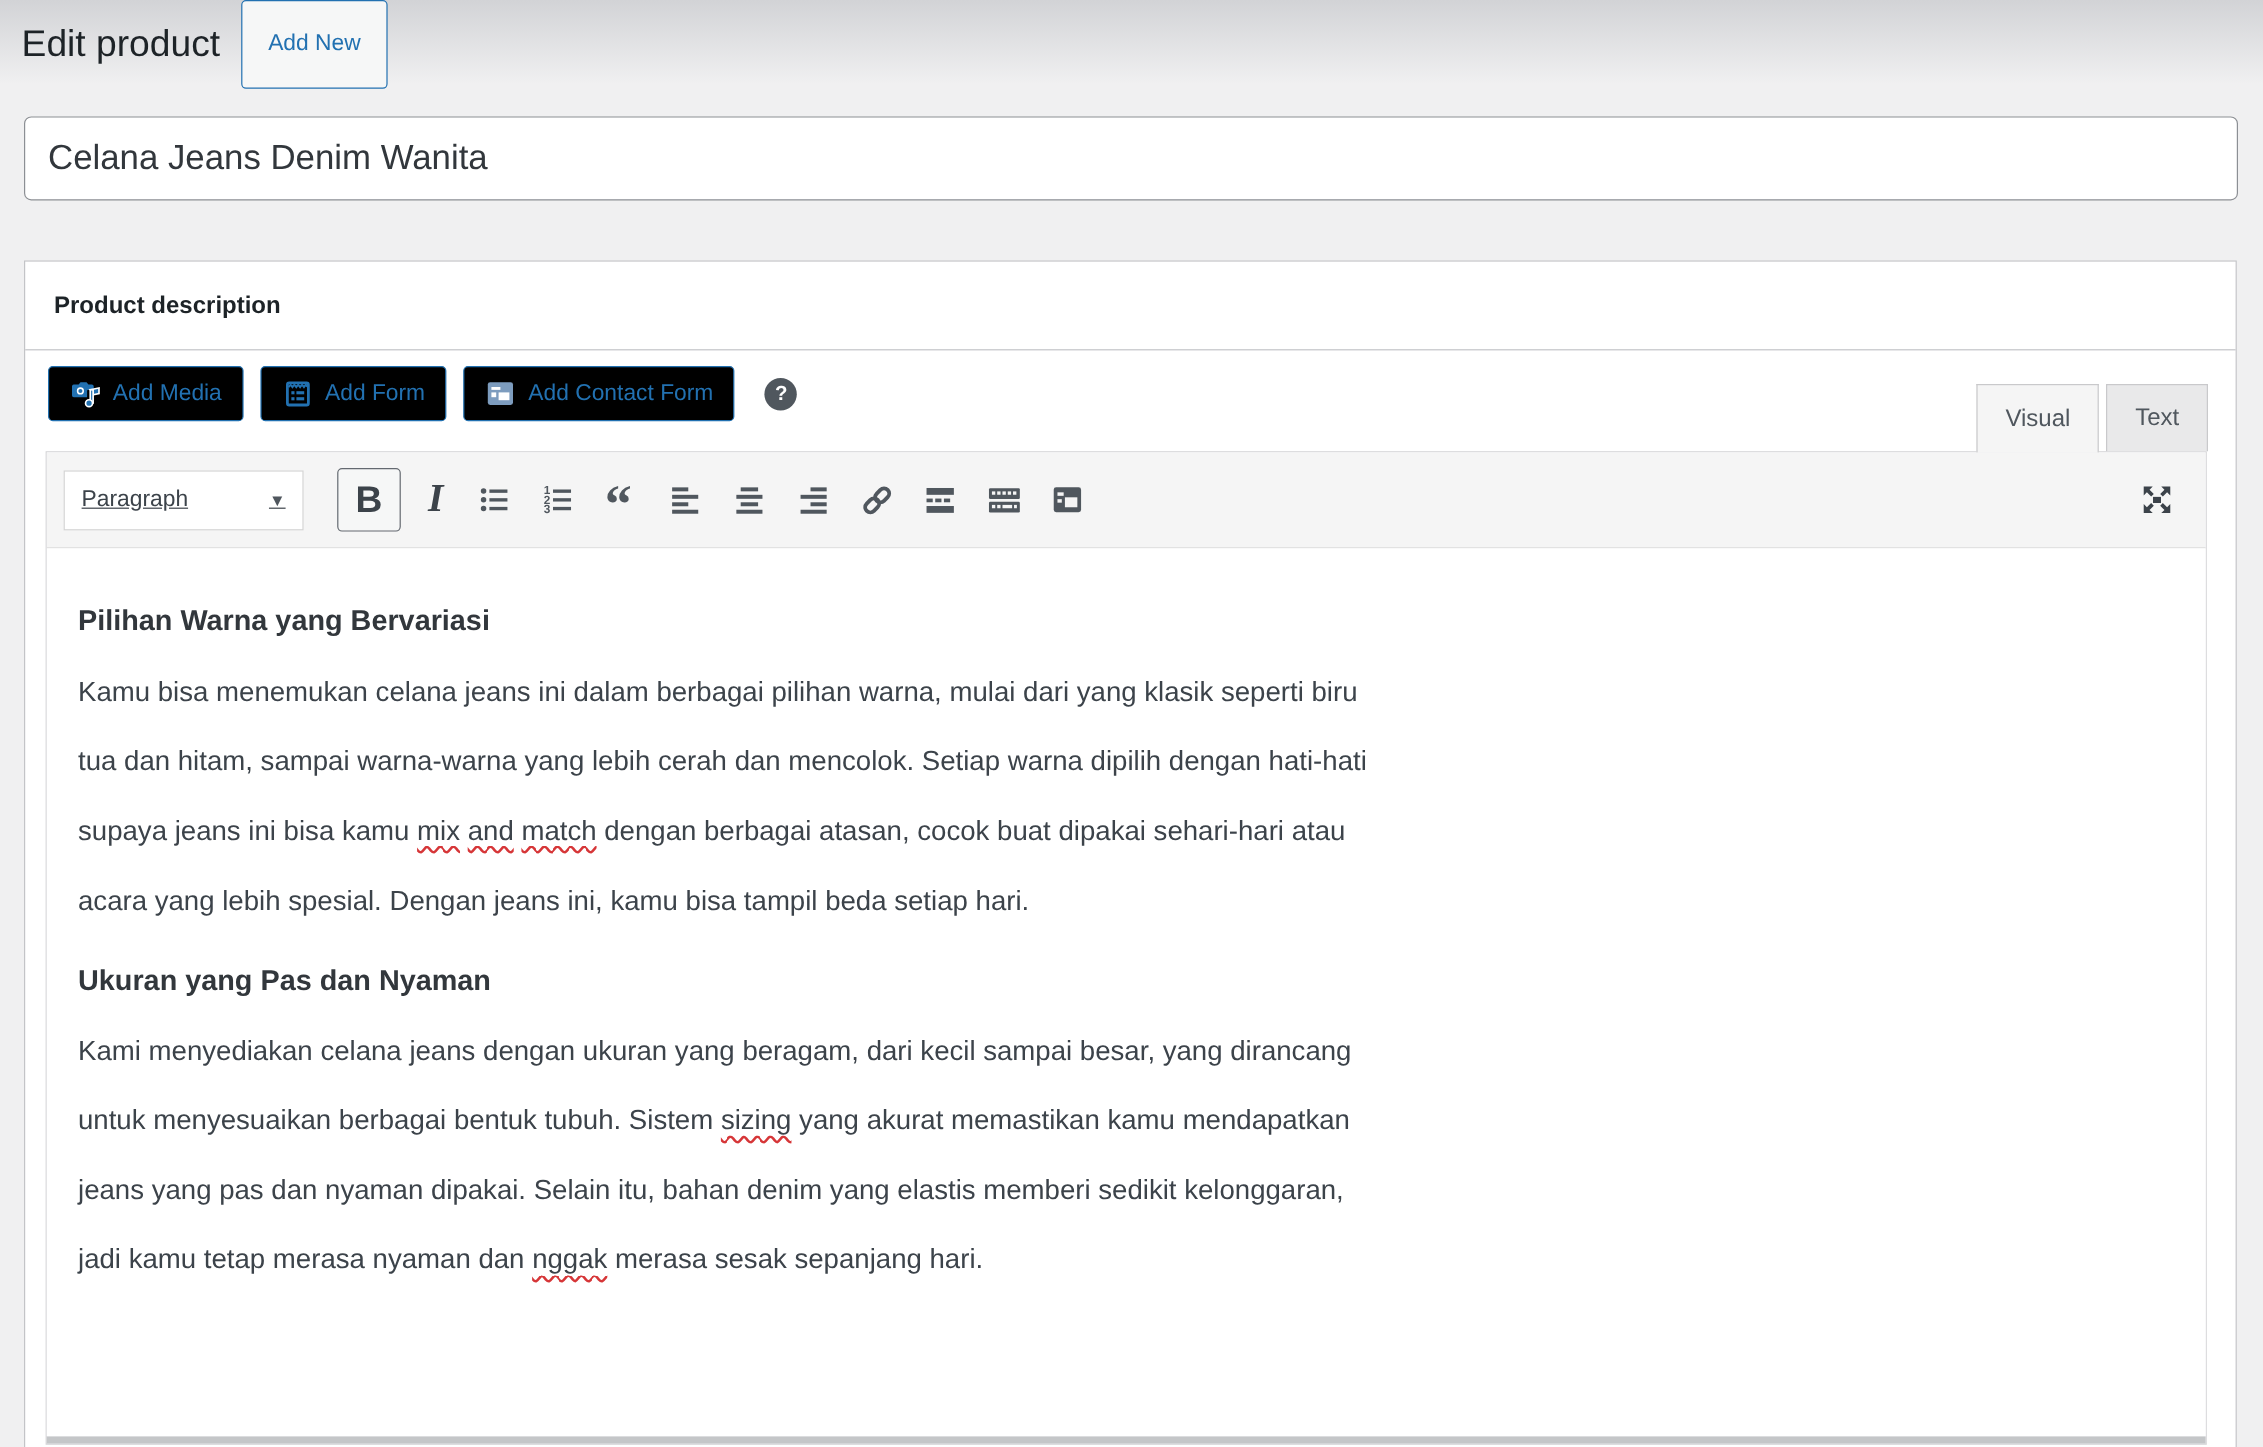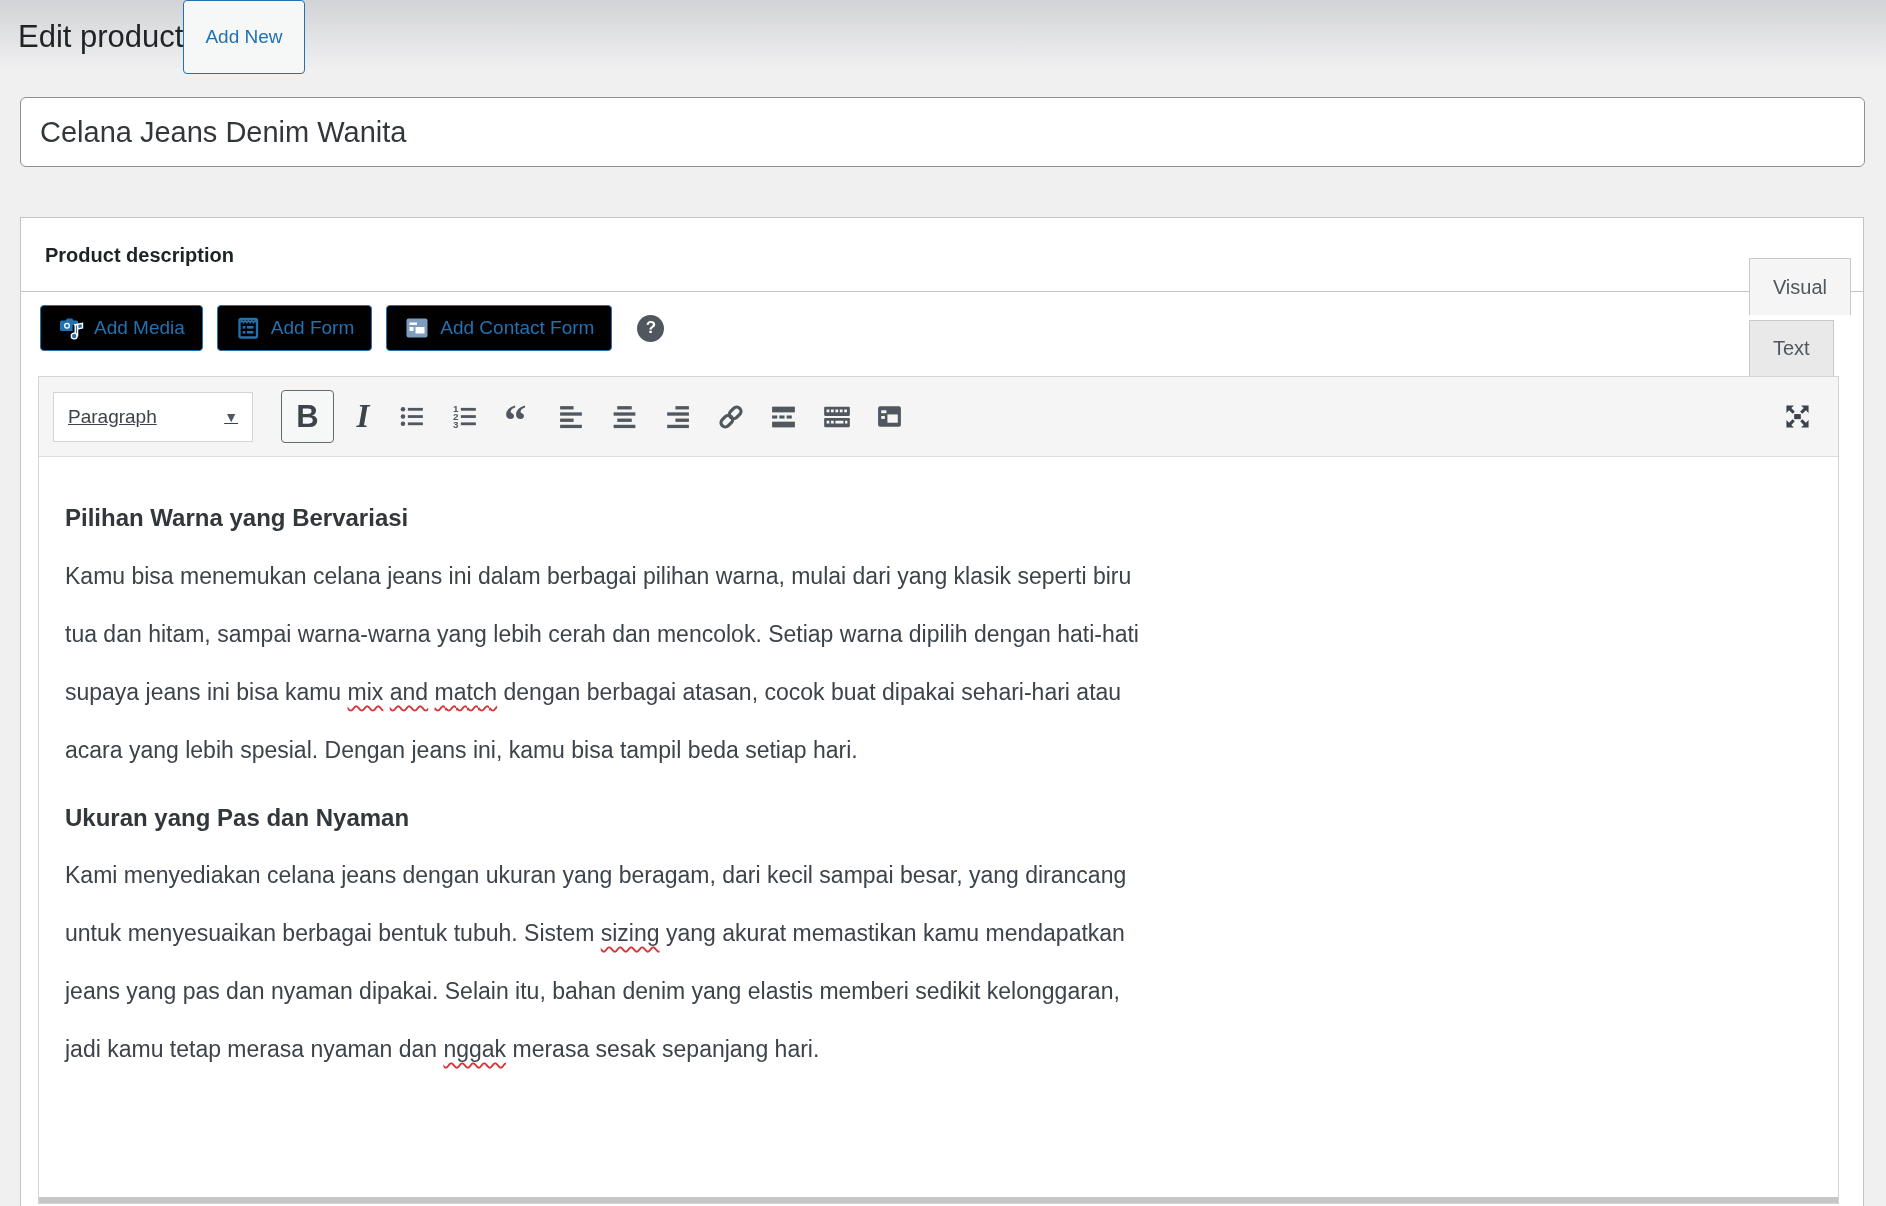--- a/index.html
+++ b/index.html
@@ -13,21 +13,21 @@
   .top-gradient{
     position:absolute; top:0; left:0; width:100%; height:70px;
     background:linear-gradient(#d2d3d6, rgba(240,240,241,0));
     pointer-events:none;
   }
   
   .page-header{
     position:relative;
     padding:14px 0 0 18px;
     height:60px;
-    display:flex; align-items:center; 
+    display:flex; align-items:center; gap:18px;
   }
   .page-title{
     font-size:31px; font-weight:400; color:#1d2327; line-height:1.4;
   }
   .add-new-btn{
     display:inline-block;
     padding:24px 21px;
     font-size:19px;
     color:#2271b1;
     background:#f6f7f7;
@@ -84,22 +84,22 @@
   .media-btn svg{ display:block; }
   .help-dot{
     width:27px; height:27px; border-radius:50%;
     background:#50575e; color:#fff;
     display:flex; align-items:center; justify-content:center;
     font-size:17px; font-weight:700;
     margin-left:11px;
     cursor:pointer;
   }
   .editor-tabs{
-    position:absolute; bottom:0; right:12px;
-    display:flex; gap:6px; align-items:flex-start;flex-direction:column;
+    position:absolute; bottom:0; right:23px;
+    display:flex; gap:6px; align-items:flex-start;
   }
   .editor-tab{
     height:56px;
     padding:0 23px;
     font-size:20px; color:#50575e;
     display:flex; align-items:center;
     border:1px solid #c9c9cb;
     cursor:pointer;
     font-family:"Liberation Sans","DejaVu Sans",sans-serif;
   }

